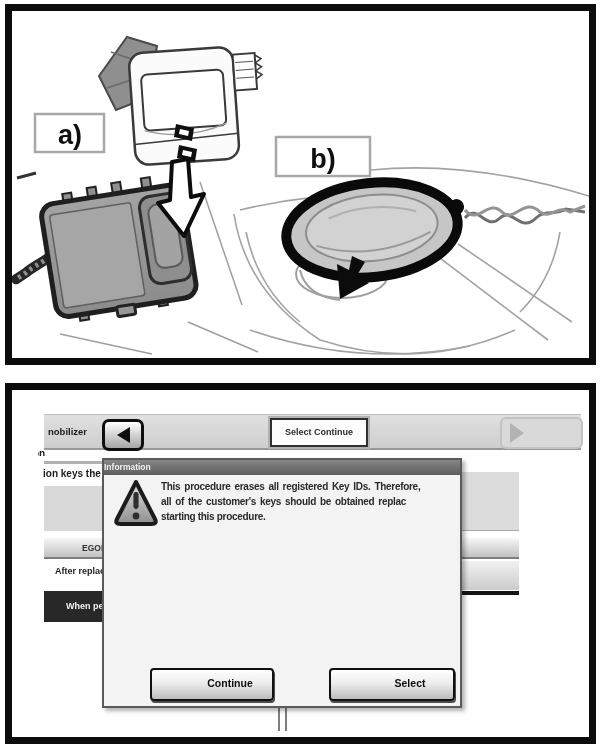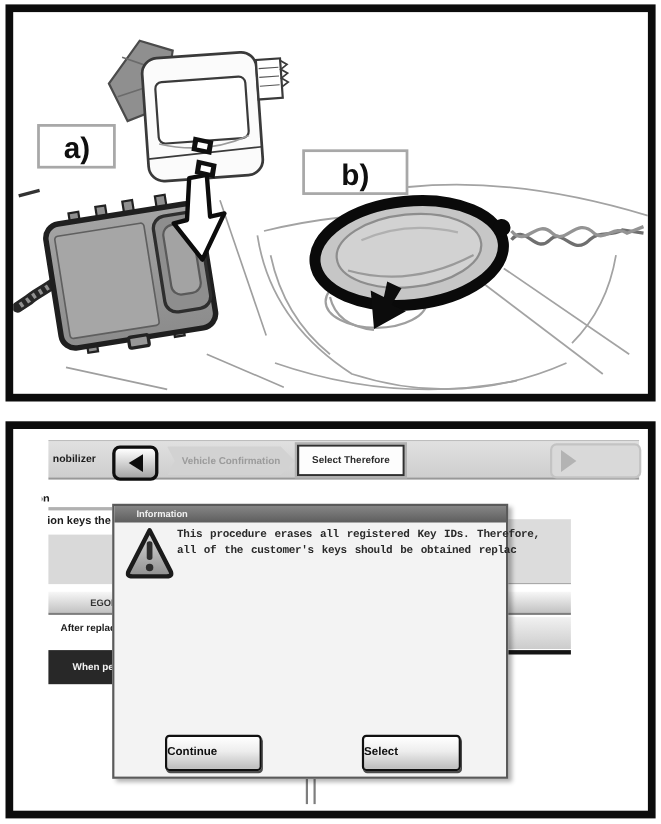--- a/index.html
+++ b/index.html
@@ -4,21 +4,21 @@
 <style>
   html,body{margin:0;padding:0;background:#ffffff;}
   .page{position:relative;width:601px;height:749px;background:#fff;overflow:hidden;
         font-family:"Liberation Sans",sans-serif;}
   .panel{position:absolute;border:7px solid #0c0c0c;background:#fff;}
   .panel-top{left:5px;top:4px;width:577px;height:347px;}
   .panel-bottom{left:5px;top:383px;width:577px;height:347px;}
   .abs{position:absolute;}
 
   
-  .toolbar{left:32px;top:10px;width:537px;height:33px;
+  .toolbar{left:32px;top:24px;width:537px;height:33px;
            background:linear-gradient(#e0e0e0,#cecece);
            border-top:1px solid #bdbdbd;border-bottom:2px solid #989898;}
   .module-label{left:4px;top:11px;font-size:9.5px;font-weight:bold;color:#1b1b1b;}
   .back-btn{left:58px;top:4px;width:36px;height:26px;border:3px solid #0e0e0e;border-radius:7px;
             background:linear-gradient(#ffffff,#a6a6a6);display:flex;align-items:center;justify-content:center;}
   .tri-left{width:0;height:0;border-top:8px solid transparent;border-bottom:8px solid transparent;
             border-right:13px solid #0d0d0d;}
   .tab-inactive{left:108px;top:5px;width:116px;height:26px;background:#d2d2d2;
             clip-path:polygon(0% 0%,89% 0%,100% 50%,89% 100%,0% 100%,6% 50%);
             color:#9b9b9b;font-size:9px;font-weight:bold;text-align:center;line-height:26px;
@@ -43,30 +43,30 @@
   .band2-right{left:450px;top:171px;width:57px;height:29px;background:linear-gradient(#f1f1f1,#cccccc);}
   .row1-text{left:43px;top:176px;font-size:9px;font-weight:bold;color:#1d1d1d;white-space:nowrap;}
   .blackrow{left:32px;top:201px;width:58px;height:31px;background:#282828;}
   .row2-text{left:54px;top:211px;font-size:9px;font-weight:bold;color:#f4f4f4;white-space:nowrap;z-index:2;}
   .blackline-right{left:450px;top:201px;width:57px;height:4px;background:#151515;}
 
   .dialog{left:90px;top:68px;width:356px;height:246px;background:#f3f3f3;border:2px solid #5a5a5a;
           box-shadow:3px 3px 4px rgba(0,0,0,.3);z-index:5;}
   .dialog-title{position:absolute;left:0;top:0;right:0;height:15px;
           background:linear-gradient(#868686,#5d5d5d);color:#f0f0f0;
-          font-size:8.5px;font-weight:bold;padding:2px 0 0 20px;box-sizing:border-box;}
+          font-size:8.5px;font-weight:bold;padding:2px 0 0 0;box-sizing:border-box;}
   .warn-icon{position:absolute;left:10px;top:19px;width:44px;height:48px;}
   .msg{position:absolute;left:57px;top:19px;width:292px;color:#2a2a2a;
-       font-size:10px;font-weight:bold;letter-spacing:-.3px;font-family:Liberation Mono, monospace;}
+       font-size:10px;font-weight:bold;letter-spacing:-.3px;}
   .msg div{height:15px;line-height:15px;white-space:nowrap;}
   .msg .just{word-spacing:1.5px;}
   .btn{position:absolute;top:208px;height:29px;border:2px solid #101010;border-radius:4px;
        background:linear-gradient(180deg,#ffffff 0%,#ededed 45%,#bdbdbd 100%);
        box-shadow:1px 2px 0 #4c4c4c,inset 0 1px 0 #ffffff;
-       font-size:10.5px;font-weight:bold;color:#0e0e0e;line-height:27px;}
+       font-size:10.5px;font-weight:bold;color:#0e0e0e;text-align:center;line-height:27px;padding-left:36px;}
   .btn-continue{left:46px;width:84px;}
   .btn-cancel{left:225px;width:86px;}
   .vlines{left:266px;top:318px;width:5px;height:23px;border-left:2px solid #7e7e7e;border-right:2px solid #7e7e7e;}
 </style>
 </head>
 <body>
 
 <div class="page">
 
   <div class="panel panel-top">
@@ -167,22 +167,21 @@
     </svg>
   </div>
 
   <div class="panel panel-bottom">
 
     <div class="abs toolbar">
       <div class="abs module-label">nobilizer</div>
       <div class="abs back-btn">
         <span class="tri-left"></span>
       </div>
-      <div class="abs tab-inactive">Vehicle Confirmation</div>
-      <div class="abs tab-active">Select Therefore</div>
+      <div class="abs tab-active">Select Continue</div>
       <div class="abs fwd-btn">
         <span class="tri-right"></span>
       </div>
     </div>
 
     <div class="abs clip-left">
       <span>on</span>
     </div>
     <div class="abs divider1"></div>
     <div class="abs partial2">ion keys the</div>
@@ -206,20 +205,21 @@
               <stop offset="1" stop-color="#8f8f8f"></stop>
           </linearGradient>
         </defs>
         <path d="M22 3 L41 40 Q43.5 45 37.5 45 L6.5 45 Q0.5 45 3 40 Z" fill="url(#gwarn)" stroke="#1b1b1b" stroke-width="4" stroke-linejoin="round"></path>
         <rect x="19.4" y="13" width="5.2" height="17" rx="2.4" fill="#2e2e2e"></rect>
         <circle cx="22" cy="37" r="3.4" fill="#2e2e2e"></circle>
       </svg>
       <div class="msg">
         <div class="just">This procedure erases all registered Key IDs. Therefore,</div>
         <div class="just">all of the customer's keys should be obtained replac</div>
+        <div>starting this procedure.</div>
       </div>
       <div class="btn btn-continue">Continue</div>
       <div class="btn btn-cancel">Select</div>
     </div>
 
     <div class="abs vlines"></div>
   </div>
 </div>
 
 </body></html>

